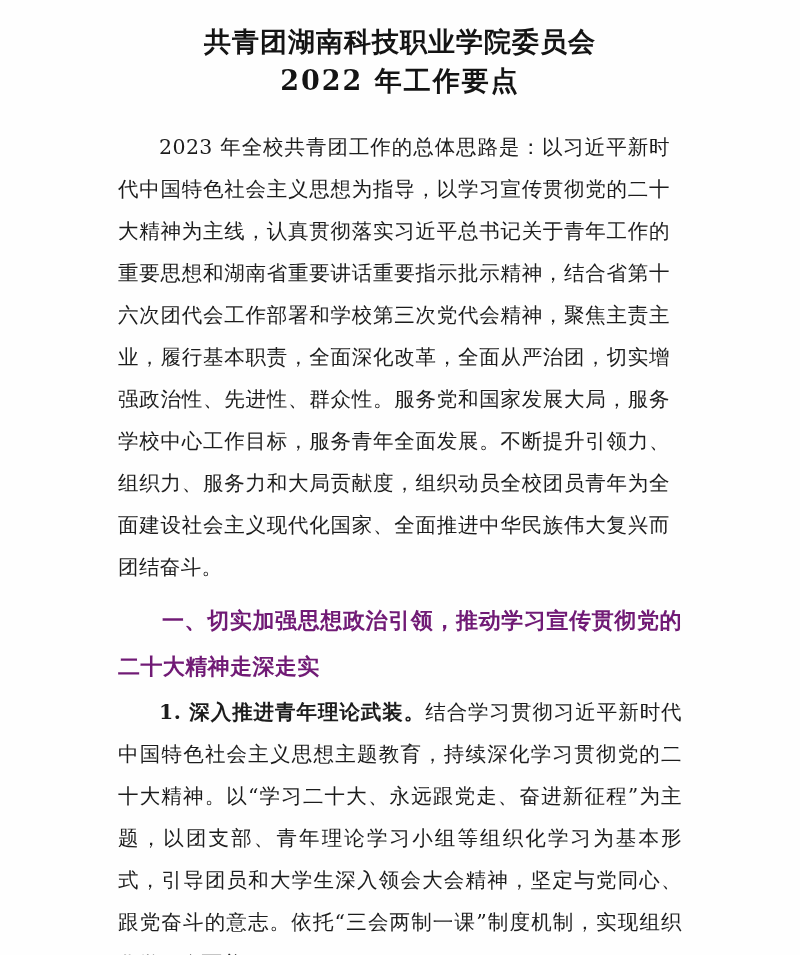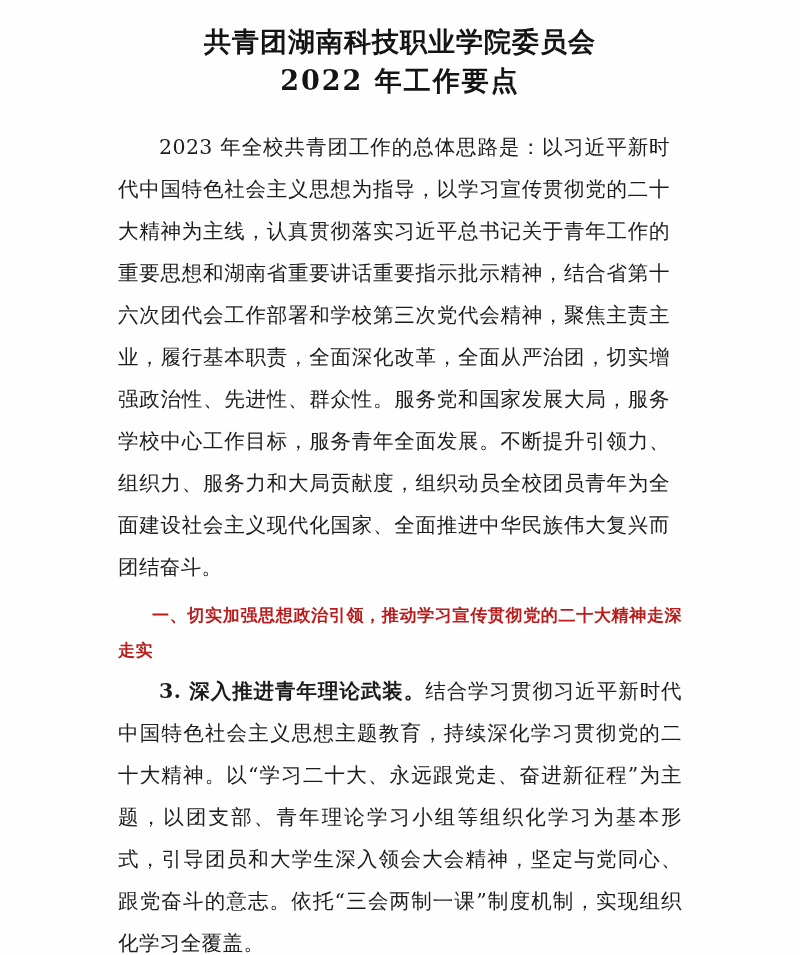--- a/index.html
+++ b/index.html
@@ -42,29 +42,29 @@
     font-size: 20.5px;
     line-height: 2.05;
     text-align: justify;
     text-justify: inter-ideograph;
     margin: 0 12px 4px 0;
     text-indent: 2em;
     letter-spacing: 0.4px;
     color: #1c1c1c;
   }
   p.section-head {
-    font-size: 17px;
+    font-size: 22px;
     line-height: 2.05;
     font-weight: bold;
     text-align: justify;
     text-justify: inter-ideograph;
     margin: 10px 0 2px 0;
     text-indent: 2em;
     letter-spacing: 0.4px;
-    color: #b91c1c;
+    color: #701a75;
   }
   p.sub-par {
     font-size: 20.5px;
     line-height: 2.05;
     text-align: justify;
     text-justify: inter-ideograph;
     margin: 0;
     text-indent: 2em;
     letter-spacing: 0.4px;
     color: #1c1c1c;
@@ -80,15 +80,15 @@
 
   <h1 class="doc-title">
     <span class="line line1">共青团湖南科技职业学院委员会</span>
     <span class="line line2">2022 年工作要点</span>
   </h1>
 
   <p class="body-par">2023 年全校共青团工作的总体思路是：以习近平新时代中国特色社会主义思想为指导，以学习宣传贯彻党的二十大精神为主线，认真贯彻落实习近平总书记关于青年工作的重要思想和湖南省重要讲话重要指示批示精神，结合省第十六次团代会工作部署和学校第三次党代会精神，聚焦主责主业，履行基本职责，全面深化改革，全面从严治团，切实增强政治性、先进性、群众性。服务党和国家发展大局，服务学校中心工作目标，服务青年全面发展。不断提升引领力、组织力、服务力和大局贡献度，组织动员全校团员青年为全面建设社会主义现代化国家、全面推进中华民族伟大复兴而团结奋斗。</p>
 
   <p class="section-head">一、切实加强思想政治引领，推动学习宣传贯彻党的二十大精神走深走实</p>
 
-  <p class="sub-par"><span class="lead">3. 深入推进青年理论武装。</span><span>结合学习贯彻习近平新时代中国特色社会主义思想主题教育，持续深化学习贯彻党的二十大精神。以“学习二十大、永远跟党走、奋进新征程”为主题，以团支部、青年理论学习小组等组织化学习为基本形式，引导团员和大学生深入领会大会精神，坚定与党同心、跟党奋斗的意志。依托“三会两制一课”制度机制，实现组织化学习全覆盖。</span></p>
+  <p class="sub-par"><span class="lead">1. 深入推进青年理论武装。</span><span>结合学习贯彻习近平新时代中国特色社会主义思想主题教育，持续深化学习贯彻党的二十大精神。以“学习二十大、永远跟党走、奋进新征程”为主题，以团支部、青年理论学习小组等组织化学习为基本形式，引导团员和大学生深入领会大会精神，坚定与党同心、跟党奋斗的意志。依托“三会两制一课”制度机制，实现组织化学习全覆盖。</span></p>
 
 </div>
 
 </body></html>

